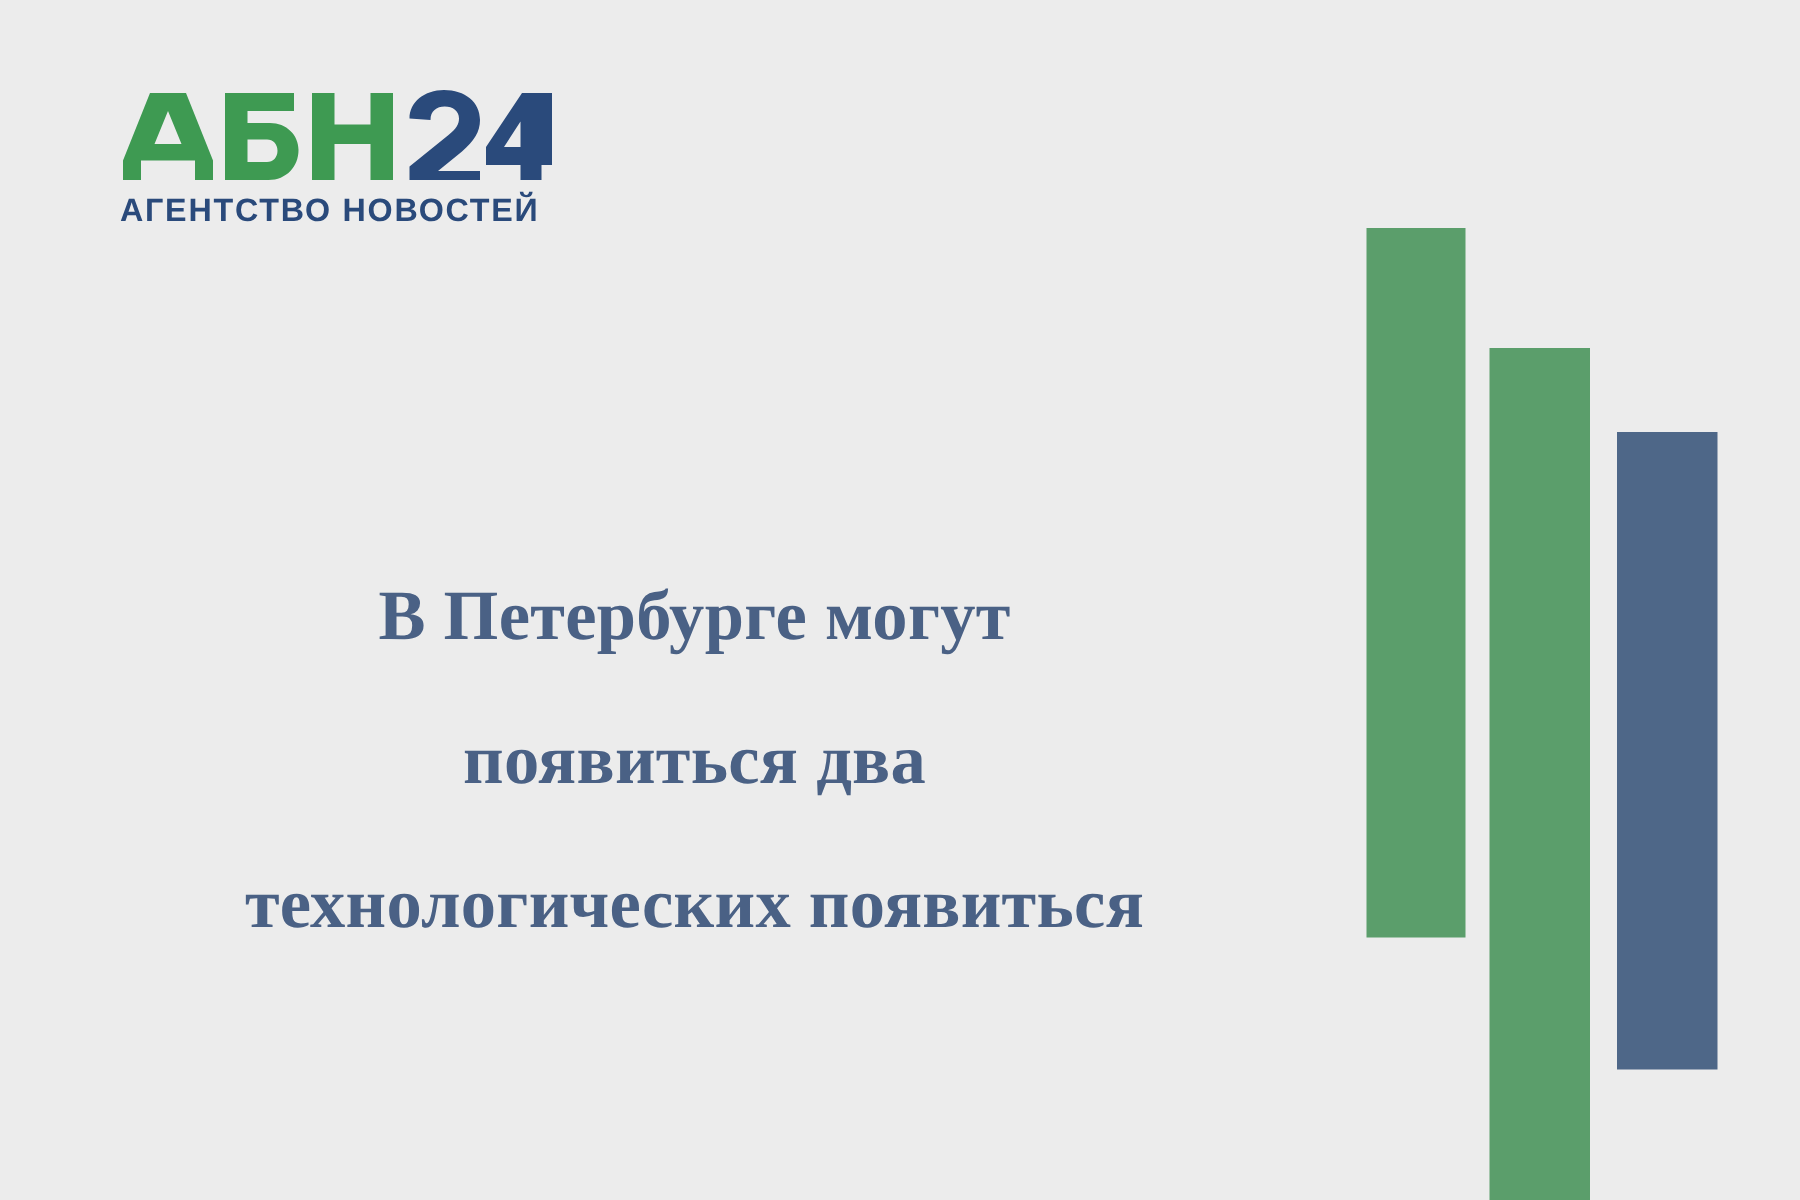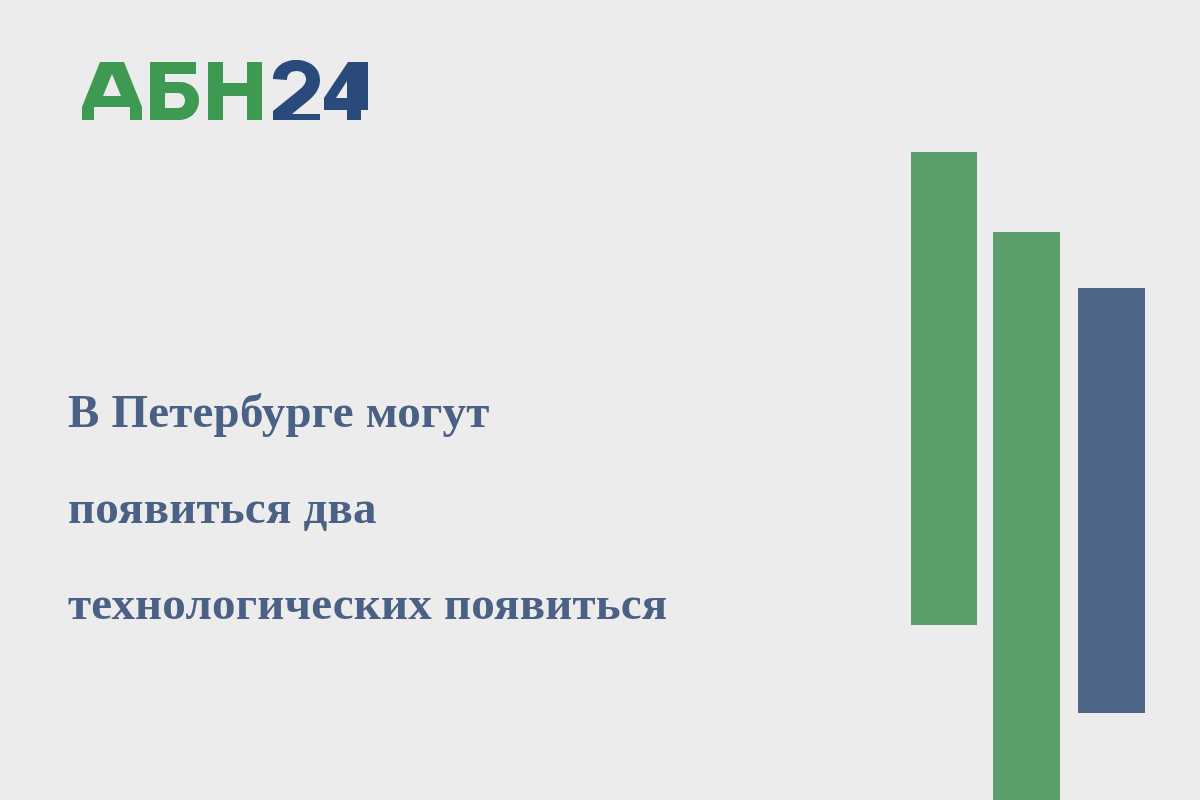--- a/index.html
+++ b/index.html
@@ -56,20 +56,21 @@
     color: #4a6185;
     font-family: "Liberation Serif", "DejaVu Serif", serif;
     font-size: 47px;
     font-weight: 700;
     line-height: 96px;
     letter-spacing: 0.004em;
   }
   #headline .hl-line {
     display: block;
     white-space: nowrap;
+    text-align: center;
   }
 
   
   #bars {
     position: absolute;
     left: 0;
     top: 0;
     width: 1200px;
     height: 800px;
     pointer-events: none;
@@ -104,20 +105,21 @@
           <path d="M195 19 C195 8 205 0 218 0 C232 0 242 8 242 20
                    C242 28 238 34 230 41 L214 54 L242 54 L242 60 L195 60 L195 51
                    L221 30 C226 26 228 23 228 19 C228 14 224 11 218.5 11
                    C213 11 209 14 209 20 Z"></path>
 
           <path d="M276 2 L290 2 L290 38 L290 38 L290 50 L283 50 L283 60 L269 60 L269 50 L246 50 L246 38 L270 2 Z
                    M269 21 L258 38 L269 38 Z"></path>
         </g>
       </svg>
     </div>
+    <div id="logo-tagline" style="color: rgb(42, 74, 123);">АГЕНТСТВО НОВОСТЕЙ</div>
   </div>
 
   <h1 id="headline" style="color: rgb(74, 97, 133);">
     <span class="hl-line">В Петербурге могут</span>
     <span class="hl-line">появиться два</span>
     <span class="hl-line">технологических появиться</span>
   </h1>
 
   <div id="bars">
     <div class="bar" style="left: 911px; top: 152px; width: 66px; height: 473px; background: rgb(91, 158, 107);"></div>

